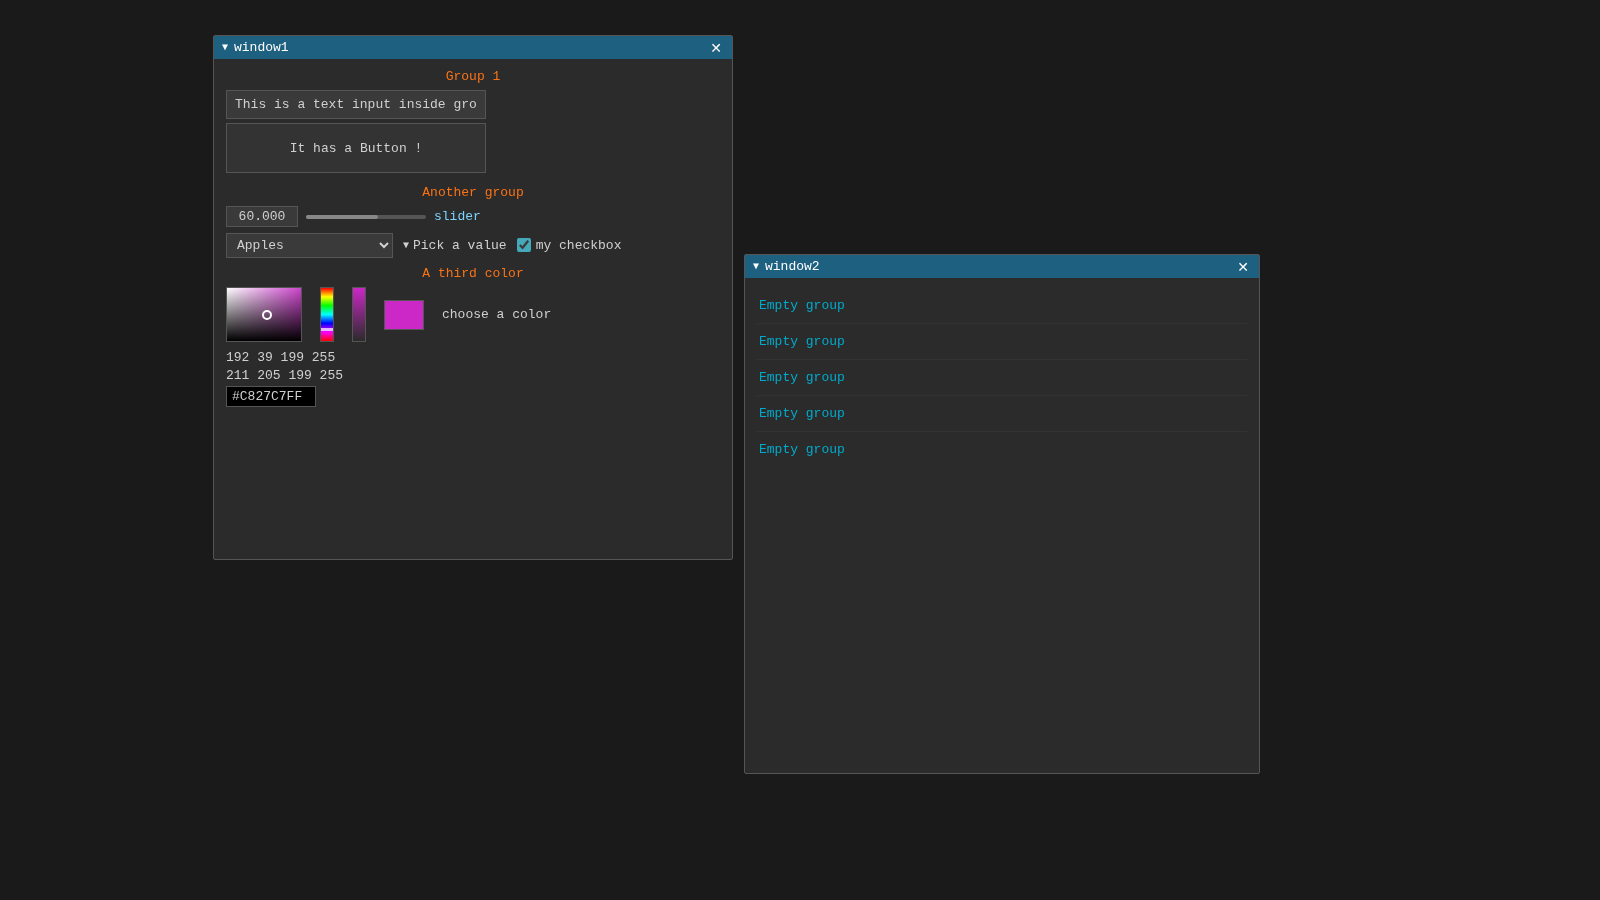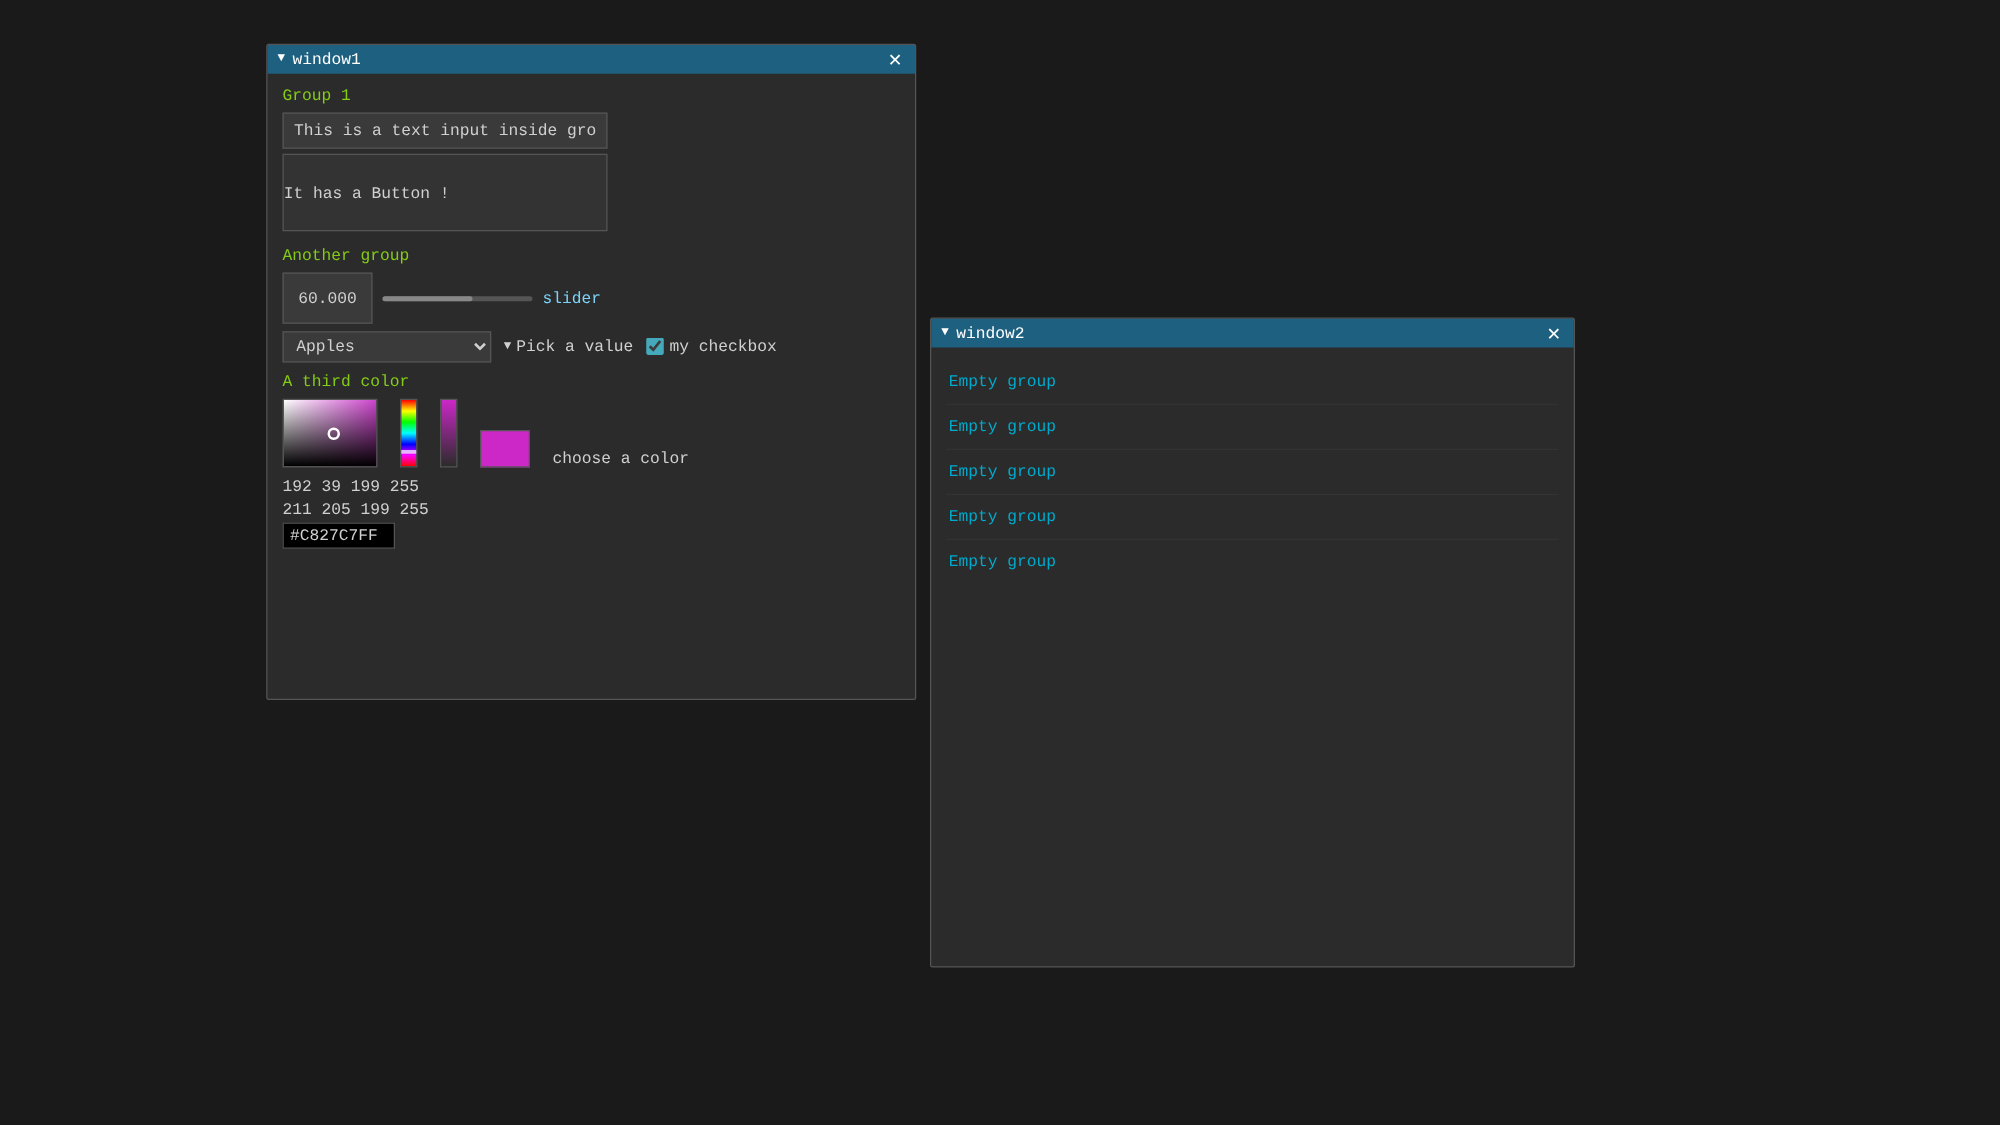--- a/index.html
+++ b/index.html
@@ -65,47 +65,48 @@
     
     #window1 {
       left: 213px;
       top: 35px;
       width: 520px;
       height: 525px;
     }
 
     
     .group-label {
-      color: #84cc16;
+      color: #f97316;
       font-family: 'Courier New', monospace;
       font-size: 13px;
       margin-bottom: 6px;
+      text-align: center;
     }
 
     
     .text-input-area {
       background: #3a3a3a;
       border: 1px solid #555;
       padding: 6px 8px;
       font-family: 'Courier New', monospace;
       font-size: 13px;
       color: #d0d0d0;
       width: 260px;
       margin-bottom: 4px;
     }
 
     
     .button-container {
       background: #333;
       border: 1px solid #555;
       width: 260px;
-      height: 62px;
-      display: flex;
-      align-items: center;
-      justify-content: flex-start;
+      height: 50px;
+      display: flex;
+      align-items: center;
+      justify-content: center;
       margin-bottom: 12px;
     }
 
     .has-button {
       background: none;
       border: none;
       color: #d0d0d0;
       font-family: 'Courier New', monospace;
       font-size: 13px;
       cursor: pointer;
@@ -123,21 +124,21 @@
       margin-bottom: 6px;
     }
 
     .number-input {
       background: #3a3a3a;
       border: 1px solid #555;
       color: #d0d0d0;
       font-family: 'Courier New', monospace;
       font-size: 13px;
       width: 72px;
-      padding: 12px 4px;
+      padding: 2px 4px;
       text-align: center;
     }
 
     .slider-track {
       width: 120px;
       height: 4px;
       background: #555;
       border-radius: 2px;
       position: relative;
       cursor: pointer;
@@ -197,21 +198,21 @@
       height: 14px;
     }
 
     
     .third-group {
       margin-top: 6px;
     }
 
     .color-picker-row {
       display: flex;
-      align-items: flex-end;
+      align-items: center;
       gap: 18px;
       margin-bottom: 8px;
     }
 
     .color-gradient-box {
       width: 76px;
       height: 55px;
       position: relative;
       border: 1px solid #555;
       background: linear-gradient(to right, #fff, #cc44cc);

